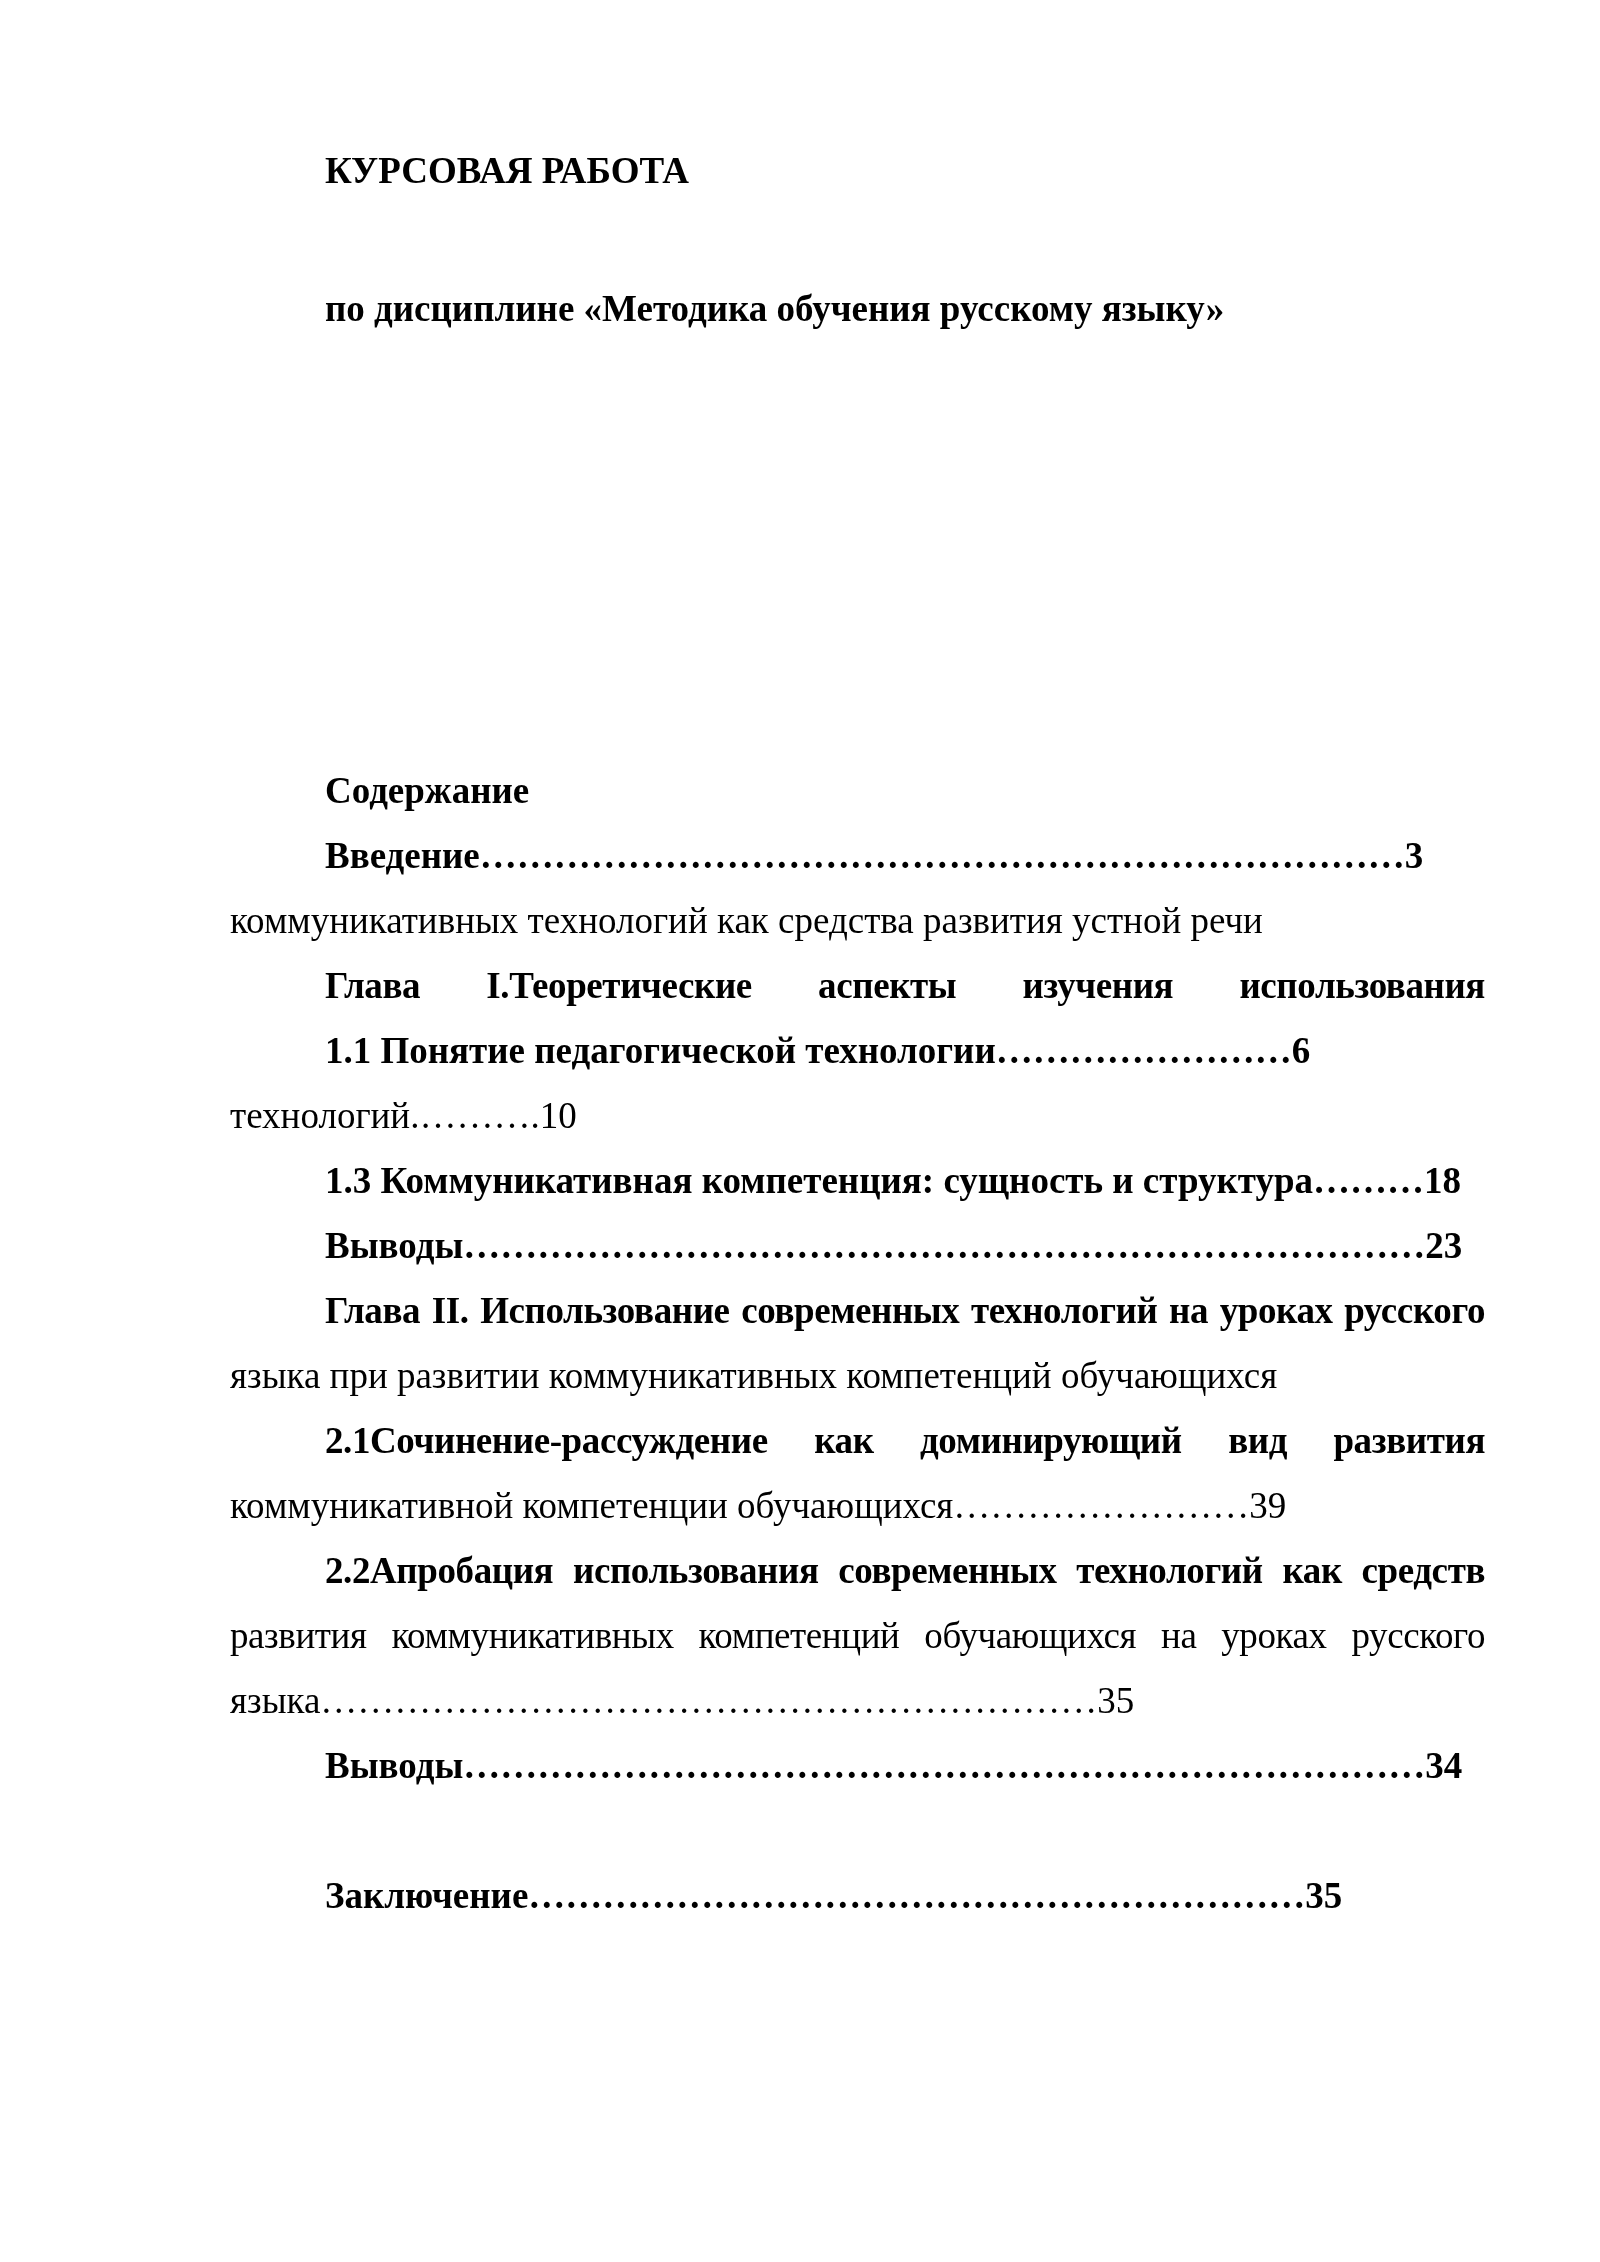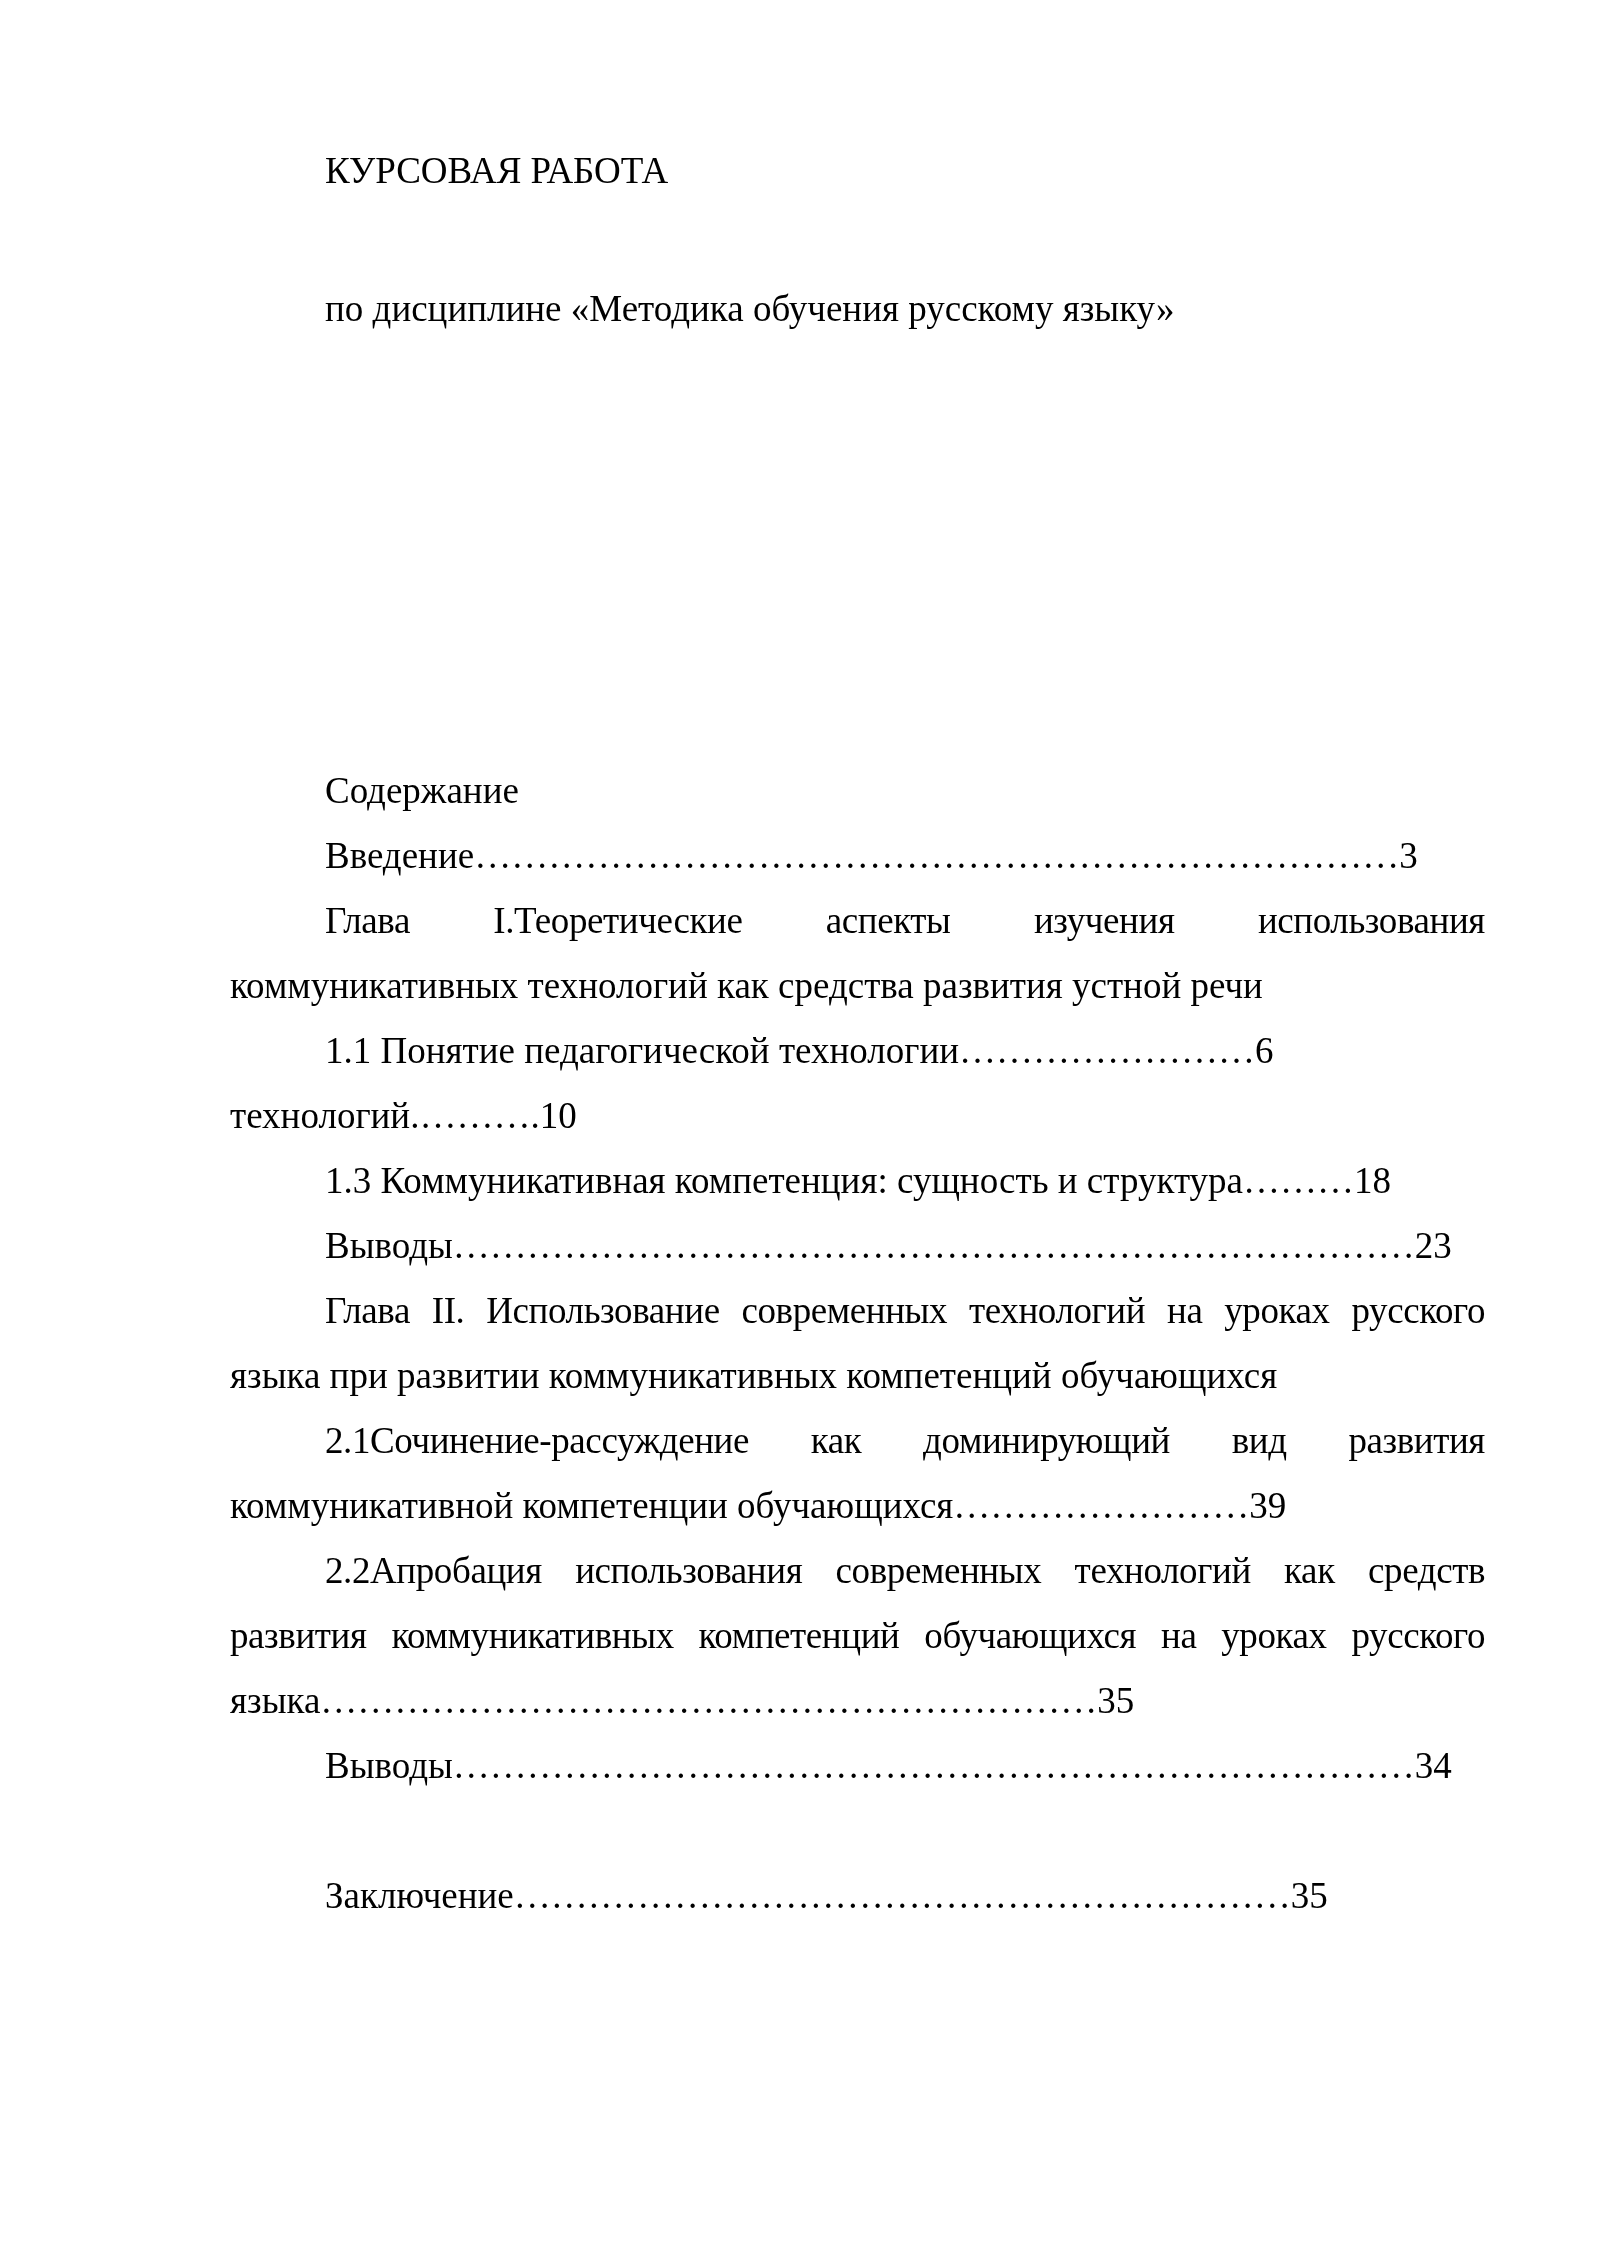--- a/index.html
+++ b/index.html
@@ -24,21 +24,21 @@
   }
   .title-line1 { top: 138px; }
   .title-line2 { top: 276px; }
   .toc-block   { top: 758px; }
   .line {
     line-height: 65px;
     min-height: 65px;
     white-space: nowrap;
     text-align: left;
   }
-  .indent { padding-left: 95px; }
+  .indent { padding-left: 95px; font-weight: bold; }
   .stretch {
     white-space: normal;
     text-align: justify;
     text-align-last: justify;
     letter-spacing: -0.4px;
     overflow: hidden;
     max-height: 65px;
   }
 </style>
 </head>
@@ -50,22 +50,22 @@
     <div class="line indent">КУРСОВАЯ РАБОТА</div>
   </div>
 
   <div class="abs-block title-line2">
     <div class="line indent">по дисциплине «Методика обучения русскому языку»</div>
   </div>
 
   <div class="abs-block toc-block">
     <div class="line indent">Содержание</div>
     <div class="line indent">Введение…………………………………………………………………3</div>
+    <div class="line">коммуникативных технологий как средства развития устной речи</div>
     <div class="line indent stretch">Глава I.Теоретические аспекты изучения использования</div>
-    <div class="line">коммуникативных технологий как средства развития устной речи</div>
     <div class="line indent">1.1 Понятие педагогической технологии……………………6</div>
     <div class="line">технологий.……….10</div>
     <div class="line indent">1.3 Коммуникативная компетенция: сущность и структура………18</div>
     <div class="line indent">Выводы……………………………………………………………………23</div>
     <div class="line indent stretch">Глава II. Использование современных технологий на уроках русского</div>
     <div class="line">языка при развитии коммуникативных компетенций обучающихся</div>
     <div class="line indent stretch">2.1Сочинение-рассуждение как доминирующий вид развития</div>
     <div class="line">коммуникативной компетенции обучающихся……………………39</div>
     <div class="line indent stretch">2.2Апробация использования современных технологий как средств</div>
     <div class="line stretch">развития коммуникативных компетенций обучающихся на уроках русского</div>

